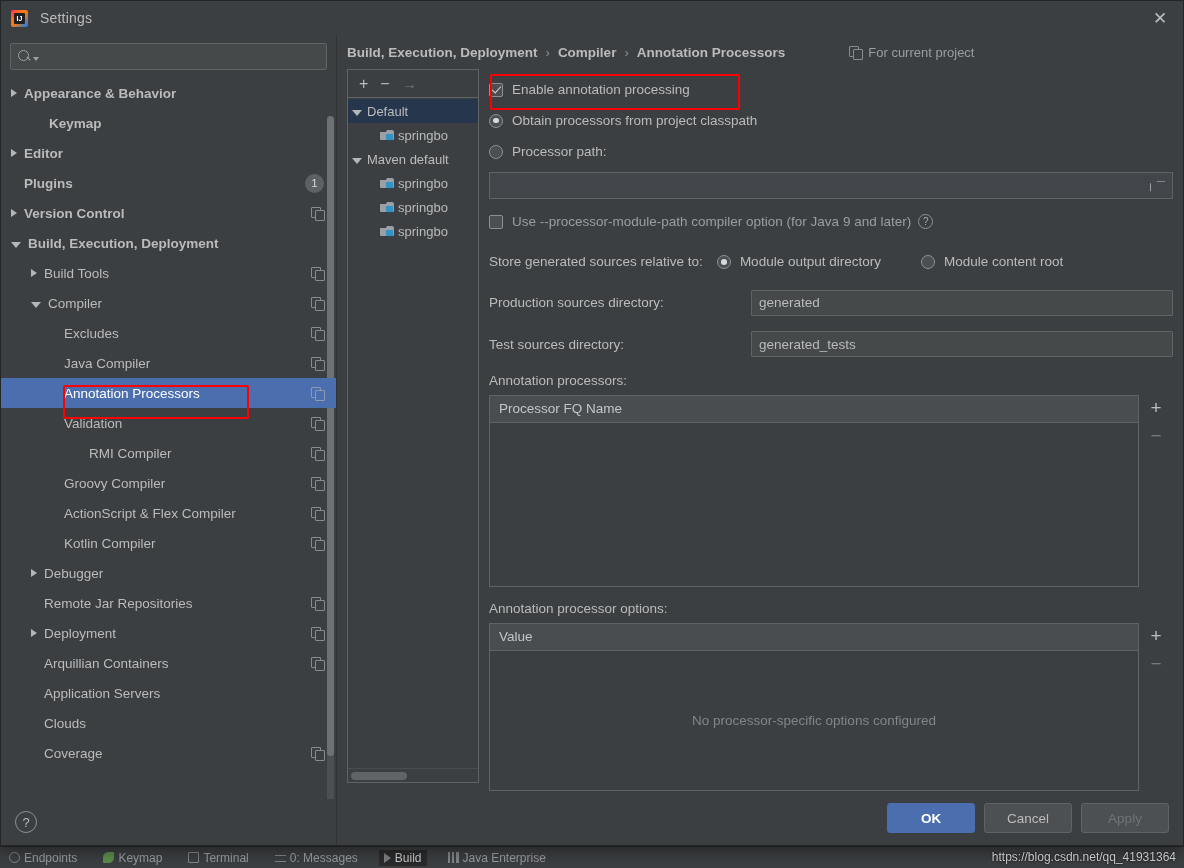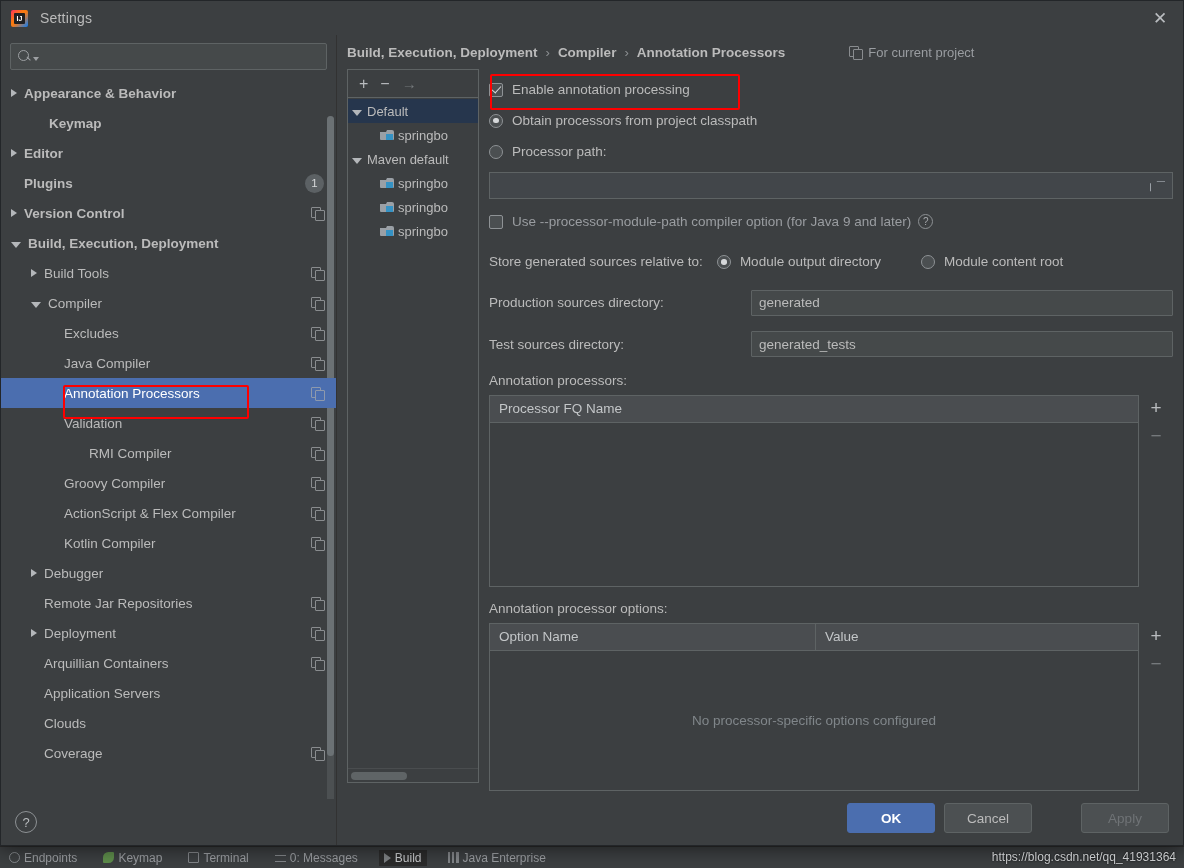--- a/index.html
+++ b/index.html
@@ -301,21 +301,21 @@
     height: 54px; flex: none; display: flex; align-items: center;
     justify-content: flex-end; gap: 9px; padding-right: 14px;
   }
   .btn {
     min-width: 88px; height: 30px; border-radius: 3px; font-size: 13.5px;
     display: flex; align-items: center; justify-content: center;
     border: 1px solid #5e6364; background: #4c5052; color: #bbbbbb;
     font-family: "Liberation Sans", sans-serif;
   }
   .btn.primary { background: #4b6eaf; border-color: #4b6eaf; color: #ffffff; font-weight: bold; }
-  .btn.disabled { color: #6f7376; margin-left: 40px; }
+  .btn.disabled { color: #6f7376; }
 
   .watermark {
     position: absolute; right: 8px; bottom: 4px;
     font-size: 12px; color: #c7c9cb; z-index: 40;
     text-shadow: 0 0 2px #000;
   }
 </style>
 </head>
 <body>
 
@@ -603,21 +603,20 @@
               <span class="tb-btn">+</span>
               <span class="tb-btn dim">−</span>
             </div>
           </div>
 
           <div class="section-label">Annotation processor options:</div>
 
           <div class="table-wrap" style="height:168px;">
             <div class="table-box">
               <div class="thead">
-                <div class="th" style="width:325px;">Option Name</div>
                 <div class="th" style="flex:1;">Value</div>
               </div>
               <div class="tbody">
                 <span class="empty-msg">No processor-specific options configured</span>
               </div>
             </div>
             <div class="tbl-side">
               <span class="tb-btn">+</span>
               <span class="tb-btn dim">−</span>
             </div>

